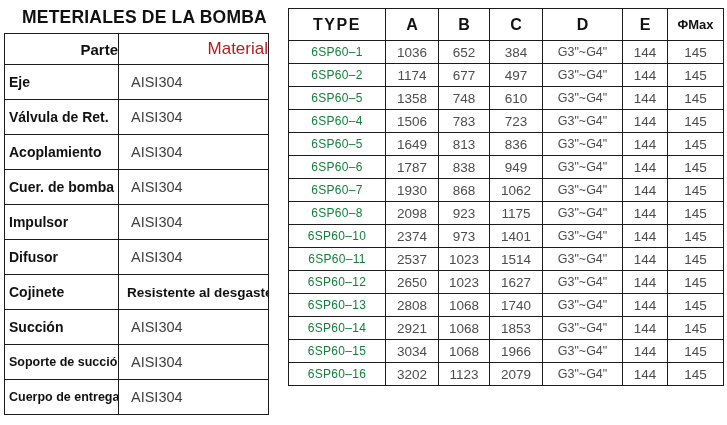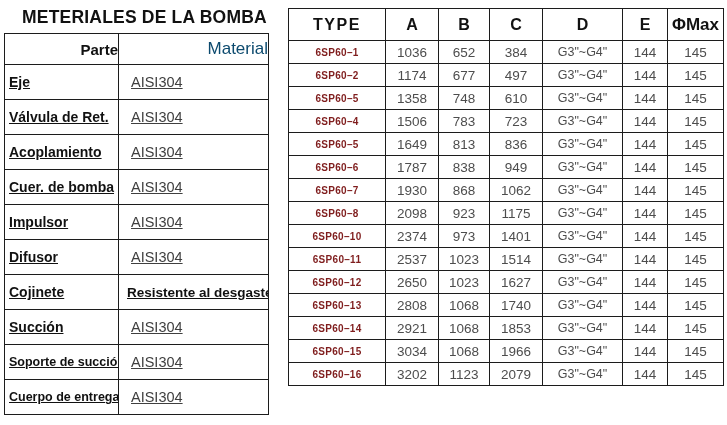--- a/index.html
+++ b/index.html
@@ -25,38 +25,38 @@
     background: #ffffff;
     table-layout: fixed;
   }
   th, td { overflow: hidden; white-space: nowrap; padding: 0; }
 
   
   .materials { left: 4px; top: 33px; width: 264px; }
   .materials th, .materials td { border: 1.5px solid #1c1c1c; }
   .materials th { height: 30px; text-align: right; vertical-align: middle; }
   .materials th:first-child { font-size: 15px; padding-left: 4px; }
-  .materials th:last-child  { font-size: 17px; font-weight: 400; padding-left: 11px; color: #0c4a6e; }
-  .materials td { height: 34px; vertical-align: middle; text-decoration: underline; }
+  .materials th:last-child  { font-size: 17px; font-weight: 400; padding-left: 11px; color: #b91c1c; }
+  .materials td { height: 34px; vertical-align: middle; }
   .materials td:first-child { font-weight: 700; font-size: 14px; padding-left: 4px; }
   .materials td:last-child  { font-size: 14.5px; padding-left: 12px; color: #3f3f3f; margin-top: 48px; }
   .materials tbody tr:nth-child(7) td:last-child {
     font-weight: 700; font-size: 13.5px; color: #111; padding-left: 8px;
   }
   .materials tbody tr:nth-child(9)  td:first-child,
   .materials tbody tr:nth-child(10) td:first-child { font-size: 12.5px; }
 
   
   .dims { left: 288px; top: 8px; width: 435px; }
   .dims th, .dims td { border: 1.5px solid #1c1c1c; text-align: center; vertical-align: middle; }
   .dims th { height: 31px; font-size: 16px; font-weight: 700; margin-left: 20px; }
   .dims th:first-child { letter-spacing: 1.5px; }
-  .dims th:last-child { font-size: 17px; }
+  .dims th:last-child { font-size: 13px; }
   .dims td { height: 22px; font-size: 13.5px; color: #4d4d4d; }
-  .dims td:first-child { font-weight: 700; font-size: 10px; color: #7f1d1d; letter-spacing: 0.3px; }
+  .dims td:first-child { font-weight: 400; font-size: 12px; color: #15803d; letter-spacing: 0.3px; }
   .dims td:nth-child(5) { font-size: 12.5px; }
 </style>
 </head>
 <body>
 
 <div>
 
   <div class="page-title">METERIALES DE LA BOMBA</div>
 
   <table class="materials">

